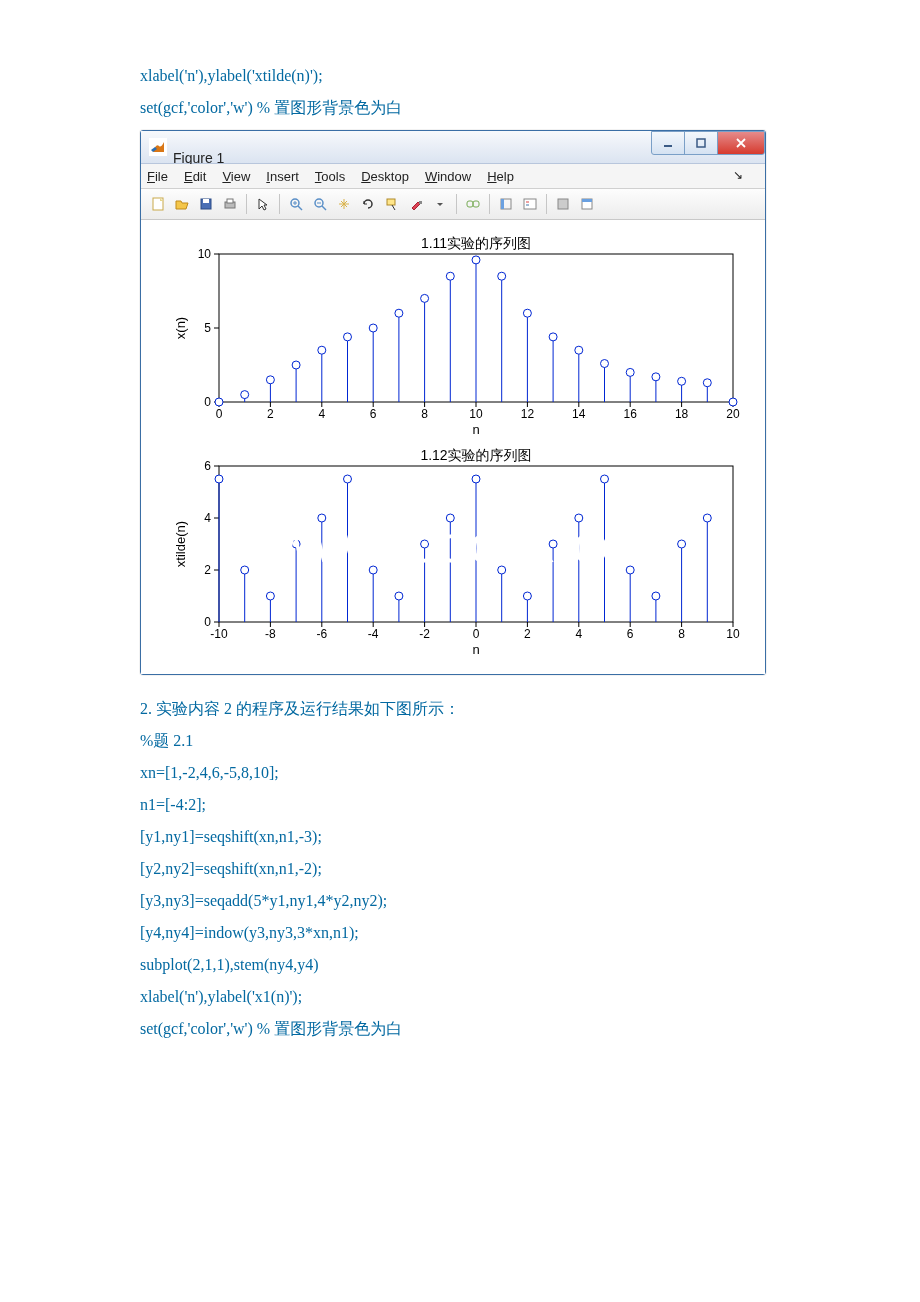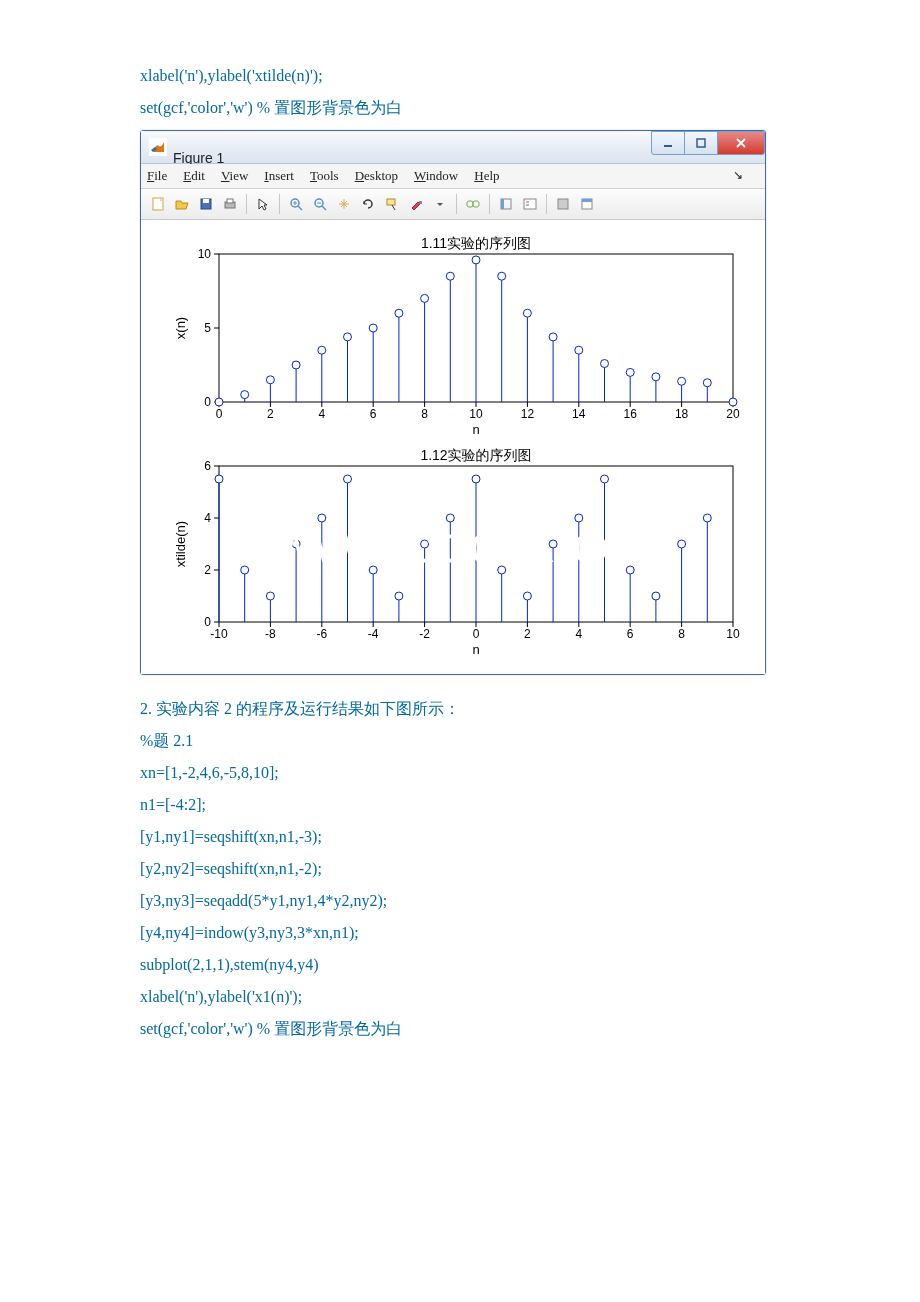--- a/index.html
+++ b/index.html
@@ -69,21 +69,21 @@
     width: 46px;
     border-bottom-right-radius: 3px;
   }
   .menubar {
     height: 24px;
     background: #f5f5f5;
     border-bottom: 1px solid #d0d0d0;
     display: flex;
     align-items: center;
     padding: 0 6px;
-    font-family: Liberation Serif, serif;
+    font-family: Liberation Sans, sans-serif;
     font-size: 13px;
     color: #222;
     position: relative;
   }
   .menubar span { margin-right: 16px; }
   .menubar span u { text-decoration: underline; }
   .menubar .menucorner {
     position: absolute;
     right: 6px;
     top: 4px;

